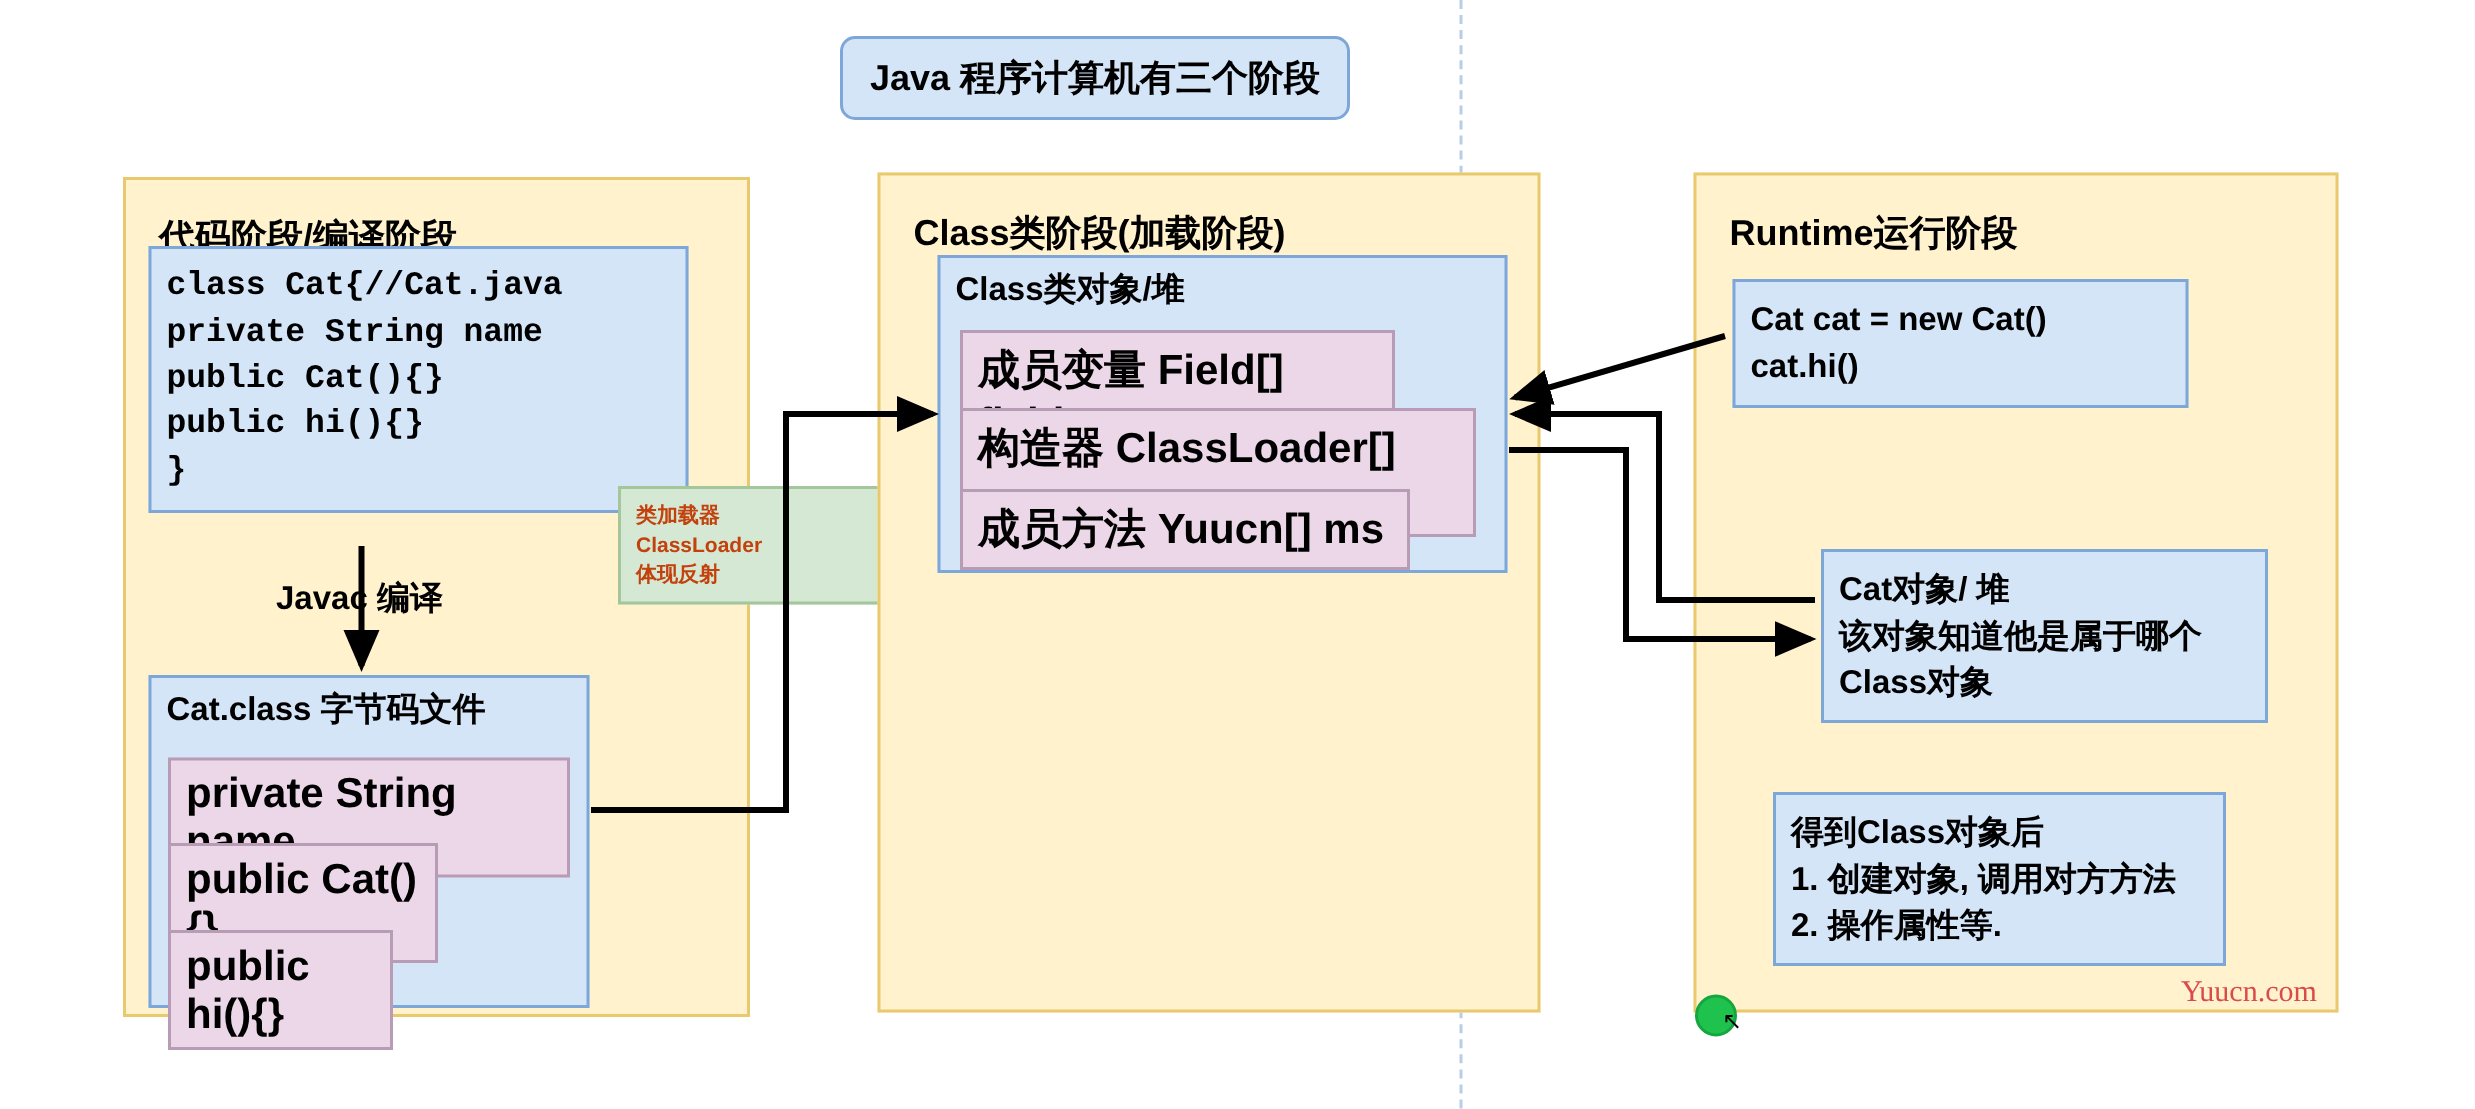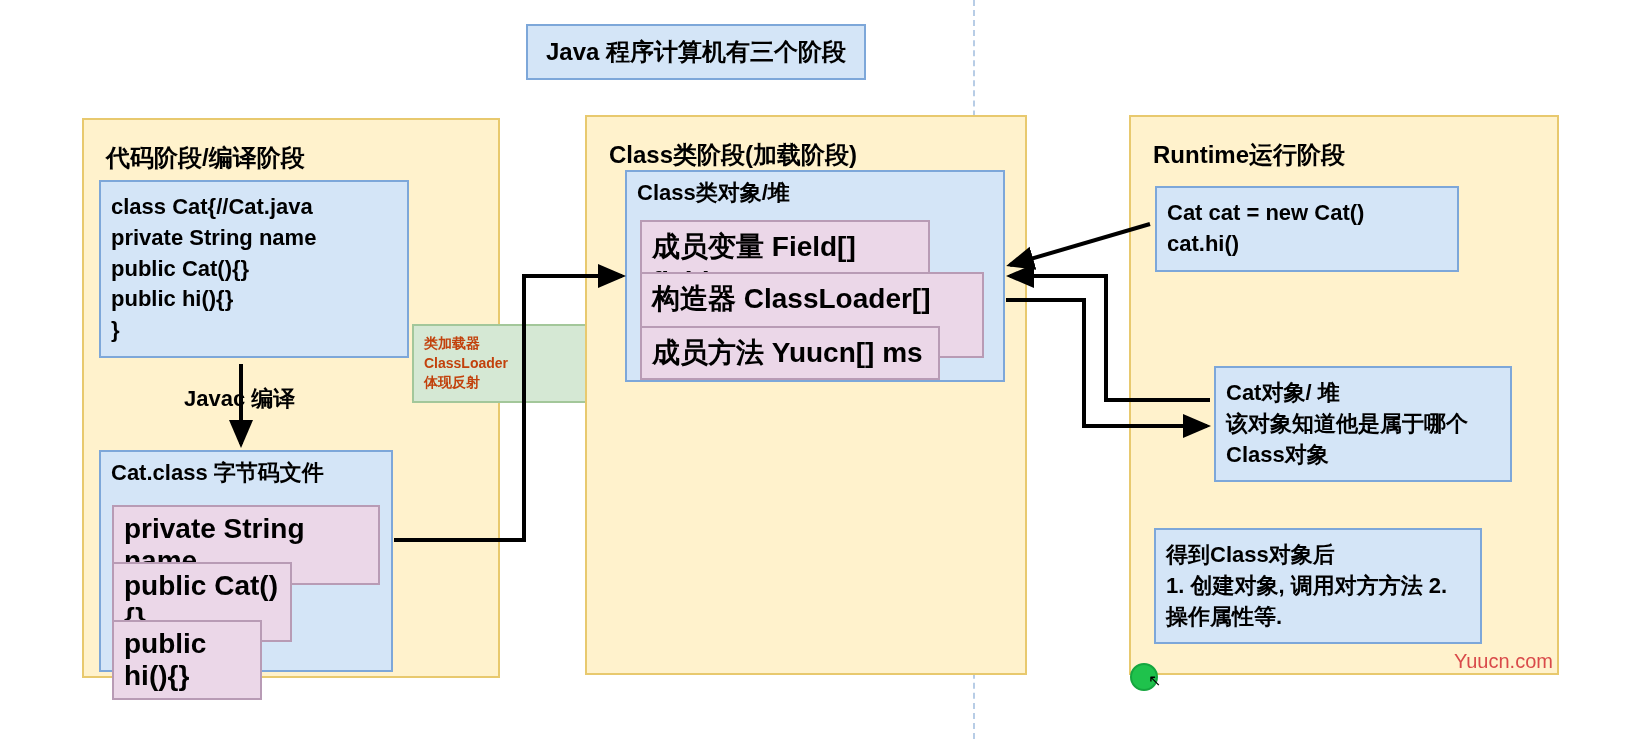--- a/index.html
+++ b/index.html
@@ -65,21 +65,21 @@
   .label {
     position: absolute;
     font-size: 22px;
     font-weight: bold;
     color: #000;
   }
   .watermark {
     position: absolute;
     color: #d94a4a;
     font-size: 20px;
-    font-family: Liberation Sans, sans-serif;
+    font-family: Liberation Serif, serif;
   }
   .vline-dashed {
     position: absolute;
     width: 0;
     border-left: 2px dashed #b8cde6;
   }
   svg.arrows {
     position: absolute;
     top: 0; left: 0;
     width: 1650px;
@@ -98,26 +98,26 @@
     position: absolute;
     font-size: 16px;
     color: #000;
   }
 </style>
 </head>
 <body>
 
 <div class="vline-dashed" style="left:973px; top:0; height:739px;"></div>
 
-<div class="title-box" style="left:526px; top:24px;">Java 程序计算机有三个阶段</div>
+<div class="title-box" style="left:560px; top:24px;border-radius:10px;">Java 程序计算机有三个阶段</div>
 
 <div class="stage-box" style="left:82px; top:118px; width:418px; height:560px;">
   <div class="stage-title">代码阶段/编译阶段</div>
 </div>
-<div class="blue-box" style="left:99px; top:180px; width:310px; white-space:pre;">class Cat{//Cat.java
+<div class="blue-box" style="left:99px; top:164px; width:360px; white-space:pre;font-family:Liberation Mono, monospace;">class Cat{//Cat.java
 private String name
 public Cat(){}
 public hi(){}
 }</div>
 <div class="label" style="left:184px; top:384px;">Javac 编译</div>
 
 <div class="blue-box" style="left:99px; top:450px; width:294px; height:222px; padding-top:6px;">
   <div>Cat.class 字节码文件</div>
 </div>
 <div class="pink-pill" style="left:112px; top:505px; width:268px;">private String name</div>
@@ -138,21 +138,21 @@
 <div class="pink-pill" style="left:640px; top:272px; width:344px;">构造器 ClassLoader[] cons</div>
 <div class="pink-pill" style="left:640px; top:326px; width:300px;">成员方法 Yuucn[] ms</div>
 
 <div class="stage-box" style="left:1129px; top:115px; width:430px; height:560px;">
   <div class="stage-title">Runtime运行阶段</div>
 </div>
 <div class="blue-box" style="left:1155px; top:186px; width:304px; white-space:pre;">Cat cat = new Cat()
 cat.hi()</div>
 <div class="blue-box" style="left:1214px; top:366px; width:298px; white-space:pre-wrap;">Cat对象/ 堆
 该对象知道他是属于哪个Class对象</div>
-<div class="blue-box" style="left:1154px; top:528px; width:328px; white-space:pre-wrap;">得到Class对象后
+<div class="blue-box" style="left:1182px; top:528px; width:302px; white-space:pre-wrap;">得到Class对象后
 1. 创建对象, 调用对方方法 2. 操作属性等.</div>
 
 <div class="watermark" style="left:1454px; top:650px;">Yuucn.com</div>
 
 <div class="cursor-dot" style="left:1130px; top:663px;"></div>
 <div class="cursor-arrow" style="left:1148px; top:671px;">↖</div>
 
 <svg class="arrows">
   <defs>
     <marker id="arrowhead" markerWidth="10" markerHeight="10" refX="6" refY="3" orient="auto">

